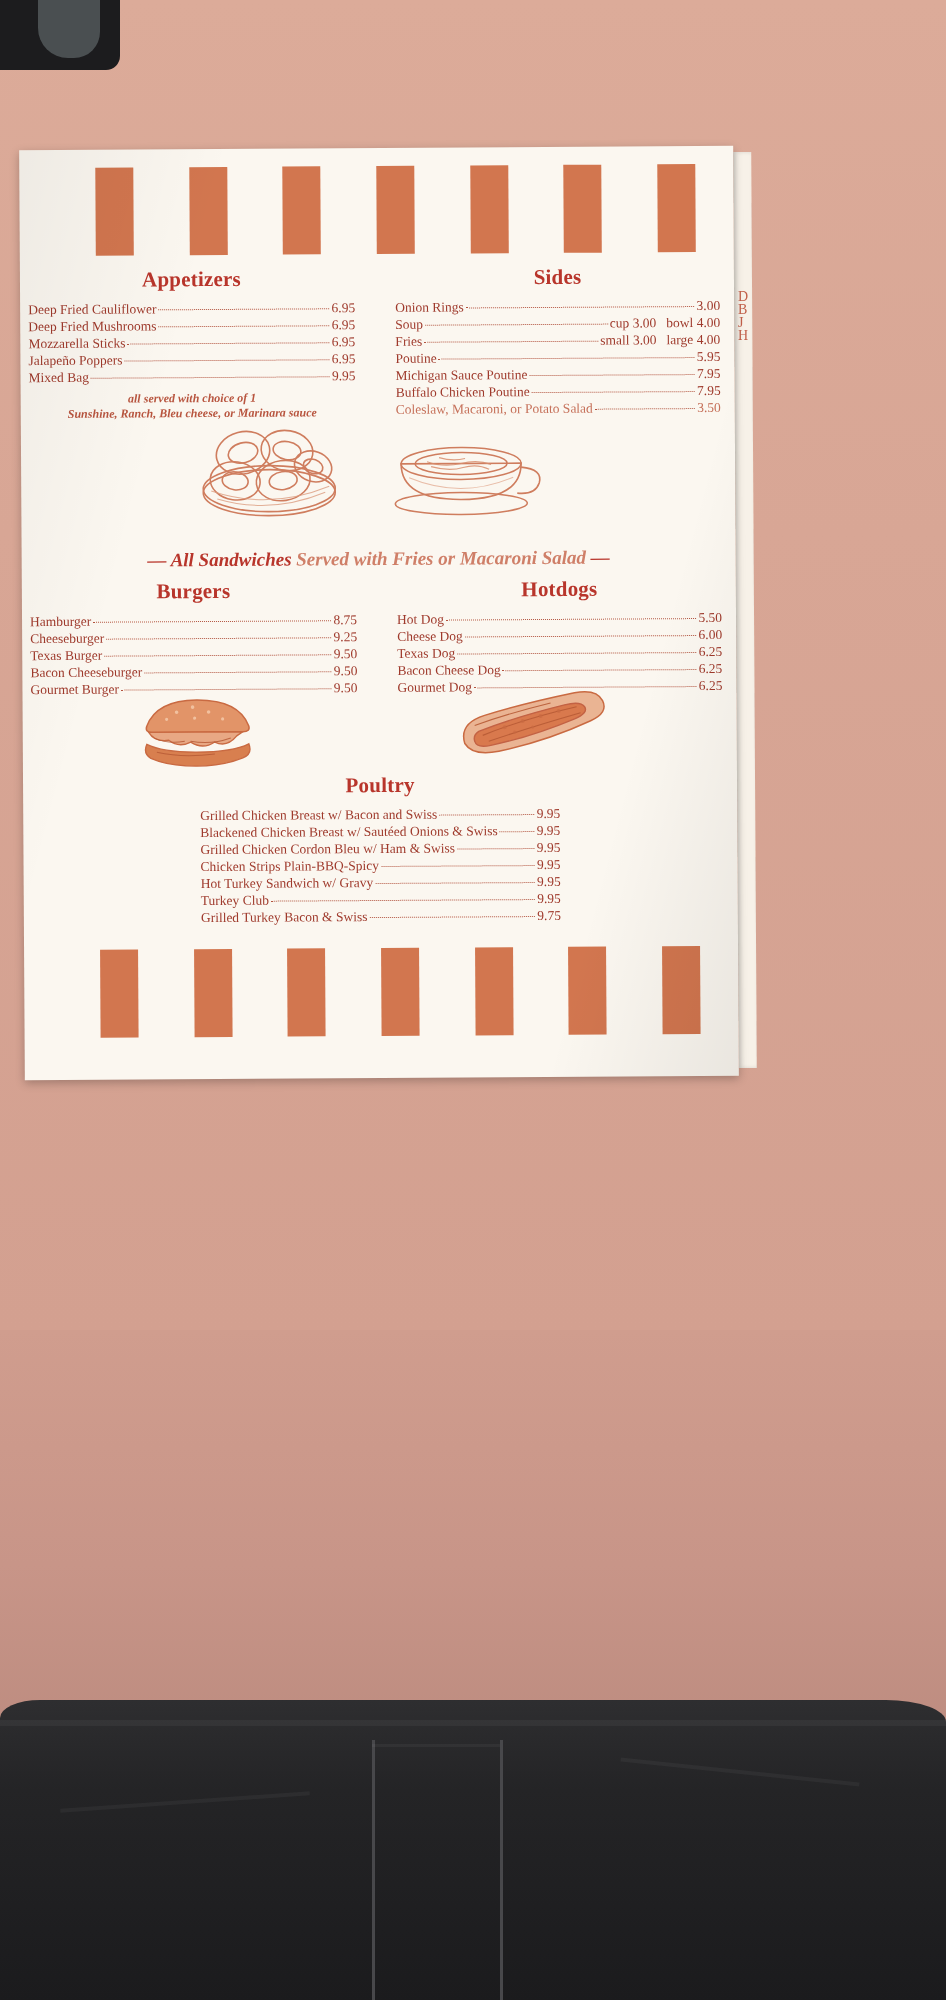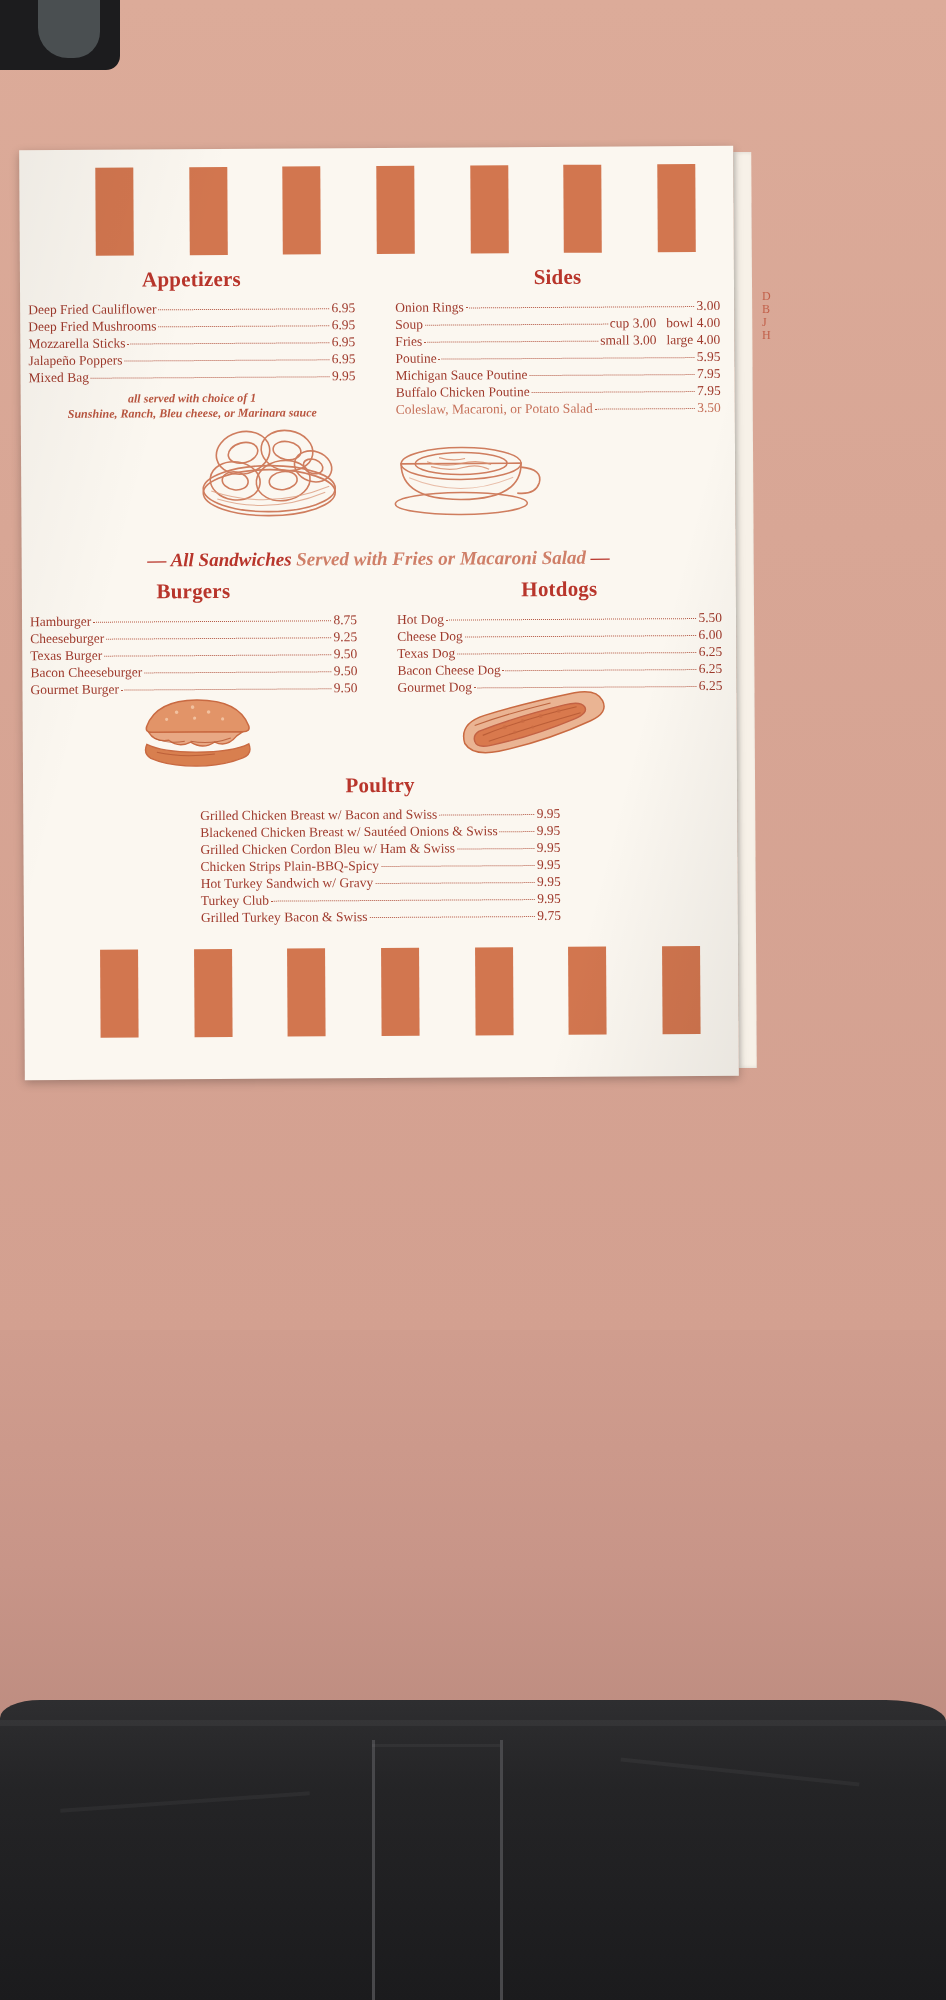--- a/index.html
+++ b/index.html
@@ -86,24 +86,24 @@
     left: 736px;
     top: 152px;
     width: 18px;
     height: 916px;
     background: #f7f1e8;
     transform: rotate(-0.35deg);
     box-shadow: inset 2px 0 4px rgba(0,0,0,0.12);
   }
   .panel-edge-text {
     position: absolute;
-    left: 762px;
+    left: 738px;
     top: 290px;
     width: 14px;
-    font-size: 12px;
+    font-size: 14px;
     line-height: 13px;
     color: #c2604a;
     overflow: hidden;
     font-family: "Liberation Serif", serif;
   }
 
   
   .stripes {
     position: absolute;
     left: 76px;

